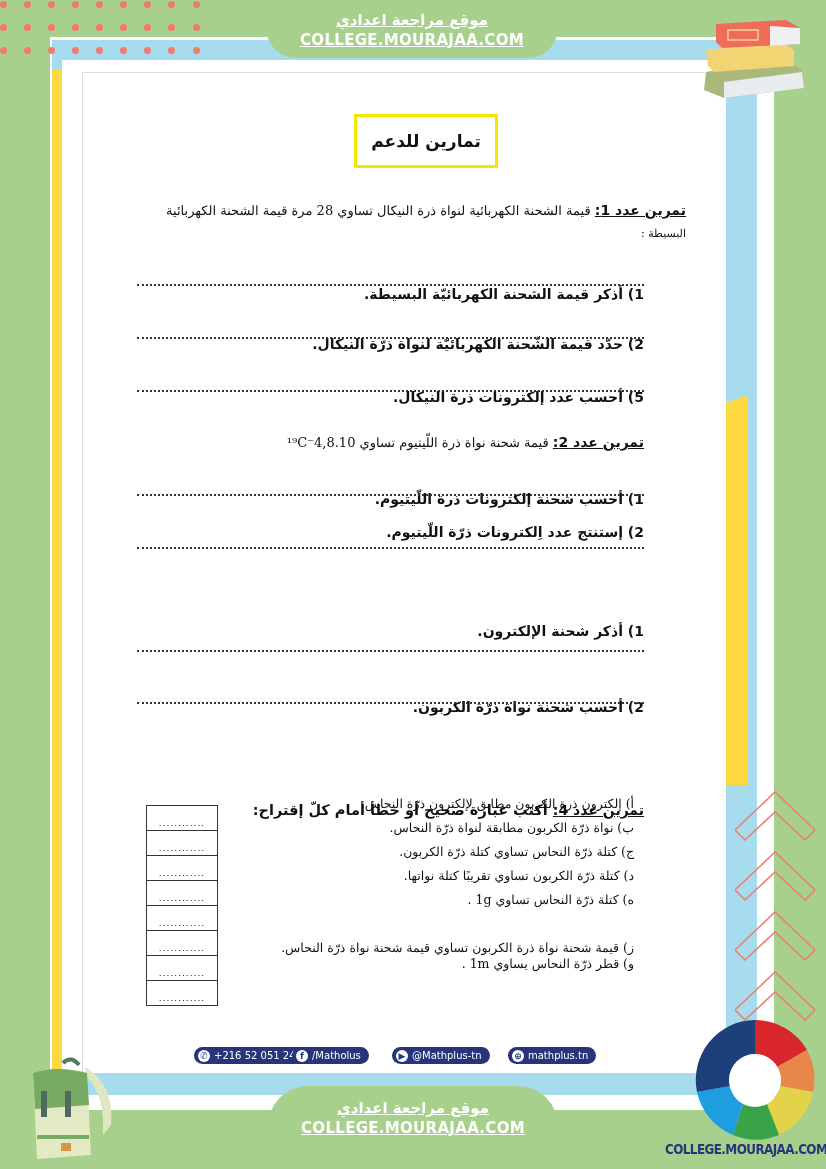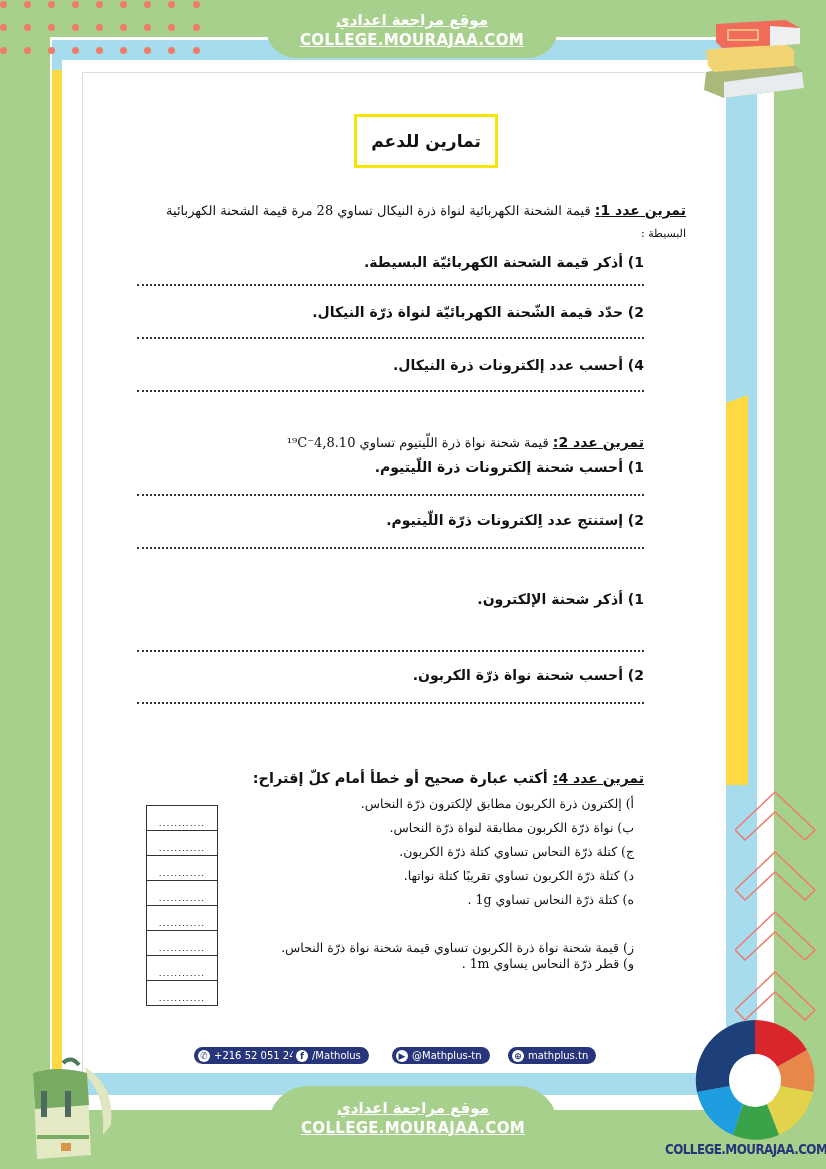--- a/index.html
+++ b/index.html
@@ -37,21 +37,21 @@
     .tab-bot .ar { margin-top: 12px; }
 
     
     .doc { position: absolute; left: 82px; top: 72px; width: 622px; height: 1000px; direction: rtl; color: #111; z-index: 3; }
     .title-box {
       position: absolute; left: 272px; top: 42px; width: 138px; height: 48px;
       border: 3px solid #f5e500; display: flex; align-items: center; justify-content: center;
       font-size: 17px; font-weight: bold; font-family: "DejaVu Sans", sans-serif;
     }
     .line { position: absolute; right: 18px; font-family: "DejaVu Serif", serif; font-size: 13px; white-space: nowrap; }
-    .q { position: absolute; right: 60px; font-size: 14px; font-weight: bold; white-space: nowrap; }
+    .q { position: absolute; right: 60px; font-size: 14px; font-weight: bold; white-space: nowrap; margin-top: 32px; }
     .ex-label { font-weight: bold; text-decoration: underline; font-family: "DejaVu Sans", sans-serif; font-size: 14px; }
     .dotline { position: absolute; left: 55px; right: 60px; border-bottom: 2px dotted #333; height: 0; }
     .item { position: absolute; right: 62px; font-family: "DejaVu Serif", serif; font-size: 12.5px; white-space: nowrap; }
     .answer-table { position: absolute; left: 64px; top: 733px; width: 72px; border: 1px solid #333; border-collapse: collapse; }
     .answer-table td { border-bottom: 1px solid #333; height: 21px; text-align: center; font-size: 9px; letter-spacing: 1px; vertical-align: bottom; padding-bottom: 2px; }
 
     .socials { position: absolute; top: 1047px; left: 194px; width: 430px; height: 20px; z-index: 4; }
     .pill { position: absolute; height: 17px; background: #27367a; border-radius: 9px; color: #fff; font-size: 10px; line-height: 17px; padding: 0 8px 0 4px; display: flex; align-items: center; gap: 4px; white-space: nowrap; }
     .pill .ic { width: 12px; height: 12px; border-radius: 50%; background: #fff; color: #27367a; font-size: 9px; line-height: 12px; text-align: center; font-weight: bold; }
 
@@ -128,30 +128,30 @@
 
   <div class="line" style="top:130px;">
     <span class="ex-label">تمرين عدد 1:</span>
     <span>قيمة الشحنة الكهربائية لنواة ذرة النيكال تساوي 28 مرة قيمة الشحنة الكهربائية</span>
   </div>
   <div class="line" style="top:155px; font-size:11px;">البسيطة :</div>
   <div class="q" style="top:182px;">1) أذكر قيمة الشحنة الكهربائيّة البسيطة.</div>
   <div class="dotline" style="top:212px;"></div>
   <div class="q" style="top:232px;">2) حدّد قيمة الشّحنة الكهربائيّة لنواة ذرّة النيكال.</div>
   <div class="dotline" style="top:265px;"></div>
-  <div class="q" style="top:285px;">4) أحسب عدد إلكترونات ذرة النيكال.</div>
+  <div class="q" style="top:285px;">5) أحسب عدد إلكترونات ذرة النيكال.</div>
   <div class="dotline" style="top:318px;"></div>
 
   <div class="line" style="top:362px; right:60px;margin-left:13px;">
     <span class="ex-label">تمرين عدد 2:</span>
     <span>قيمة شحنة نواة ذرة اللّيتيوم تساوي 4,8.10⁻¹⁹C</span>
   </div>
   <div class="q" style="top:387px;">1) أحسب شحنة إلكترونات ذرة اللّيتيوم.</div>
   <div class="dotline" style="top:422px;"></div>
-  <div class="q" style="top:440px;">2) إستنتج عدد اِلكترونات ذرّة اللّيتيوم.</div>
+  <div class="q" style="top:420px;">2) إستنتج عدد اِلكترونات ذرّة اللّيتيوم.</div>
   <div class="dotline" style="top:475px;"></div>
 
   <div class="q" style="top:519px;">1) أذكر شحنة الإلكترون.</div>
   <div class="dotline" style="top:578px;"></div>
   <div class="q" style="top:595px;">2) أحسب شحنة نواة ذرّة الكربون.</div>
   <div class="dotline" style="top:630px;"></div>
 
   <div class="q" style="top:698px; right:60px; font-size:14.5px;">
     <span class="ex-label">تمرين عدد 4:</span>
     <span>أكتب عبارة صحيح أو خطأ أمام كلّ إقتراح:</span>

